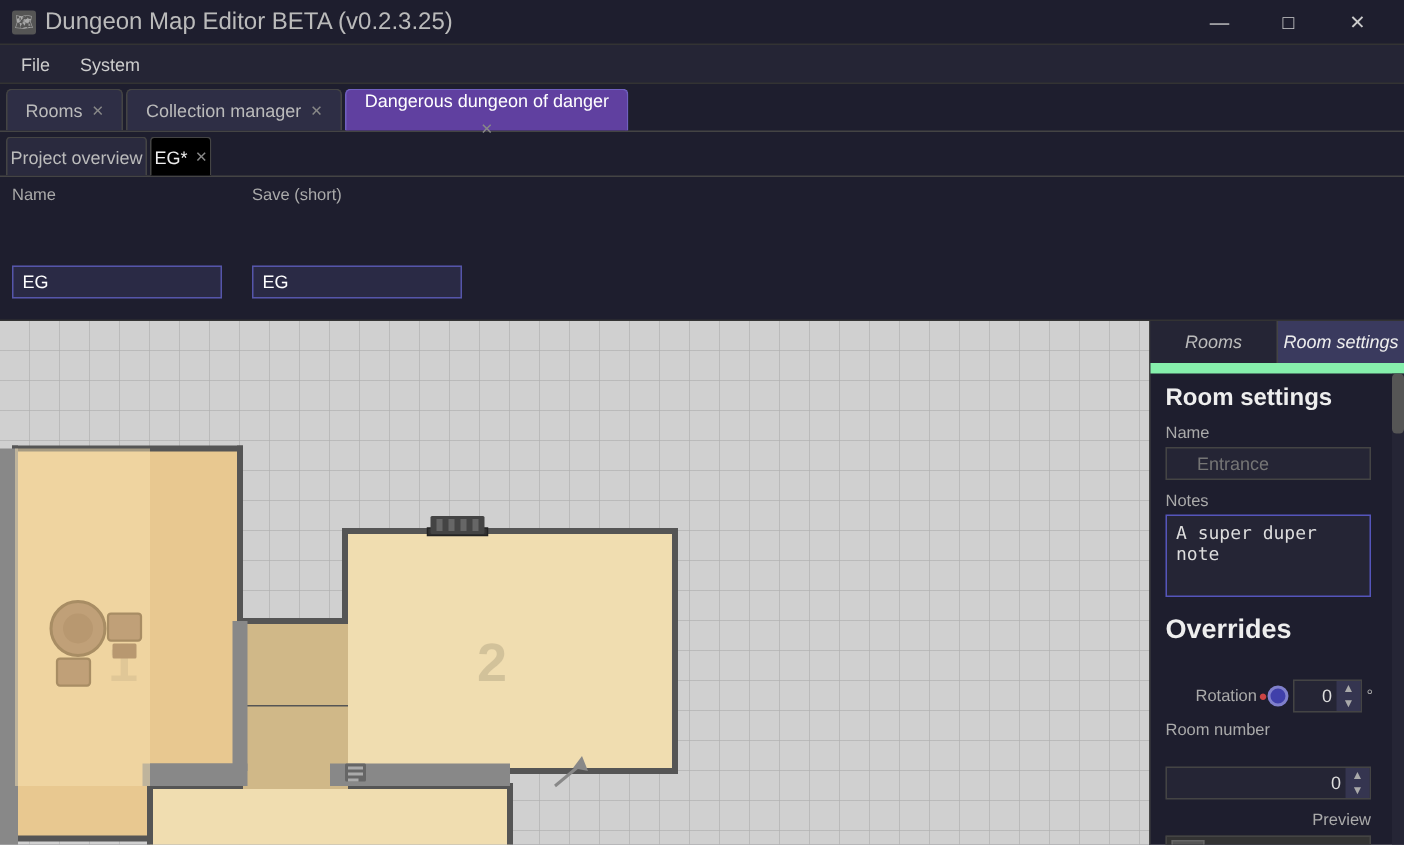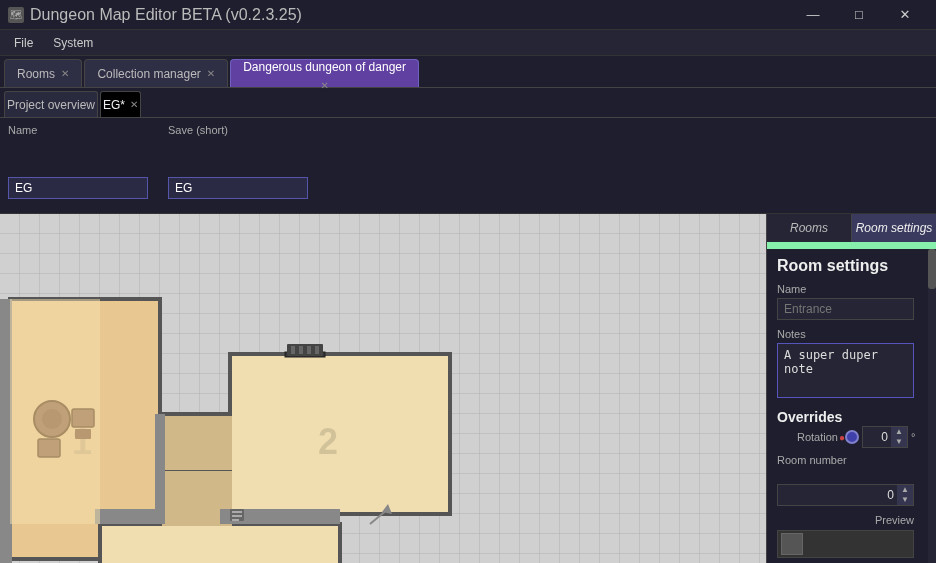--- a/index.html
+++ b/index.html
@@ -233,42 +233,42 @@
     .field-label {
       font-size: 11px;
       color: #aaa;
       margin-bottom: 3px;
     }
     .field-input {
       width: 100%;
       background: #252535;
       border: 1px solid #444;
       color: #fde047;
-      padding: 3px 6px;
+      padding: 3px 20px;
       font-size: 12px;
       margin-bottom: 8px;
       outline: none;
     }
     .field-textarea {
       width: 100%;
       background: #252535;
       border: 1px solid #5555bb;
       color: #ddd;
       padding: 4px 6px;
       font-size: 12px;
       height: 55px;
       resize: none;
       margin-bottom: 8px;
       outline: none;
     }
     .overrides-label {
-      font-size: 14px;
+      font-size: 18px;
       font-weight: bold;
       color: #eee;
-      margin-bottom: 1px;
+      margin-bottom: 23px;
     }
     .rotation-dot {
       width: 14px;
       height: 14px;
       border-radius: 50%;
       background: #4040aa;
       border: 2px solid #8080cc;
       flex-shrink: 0;
     }
     .spin-input-wrap {

